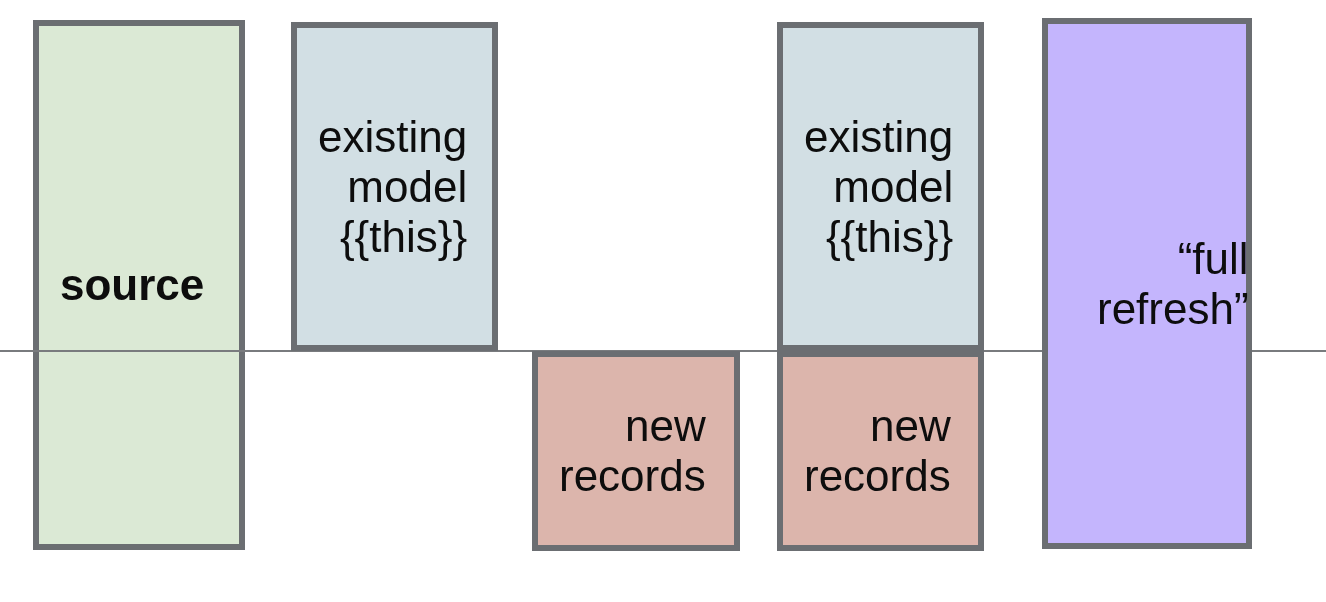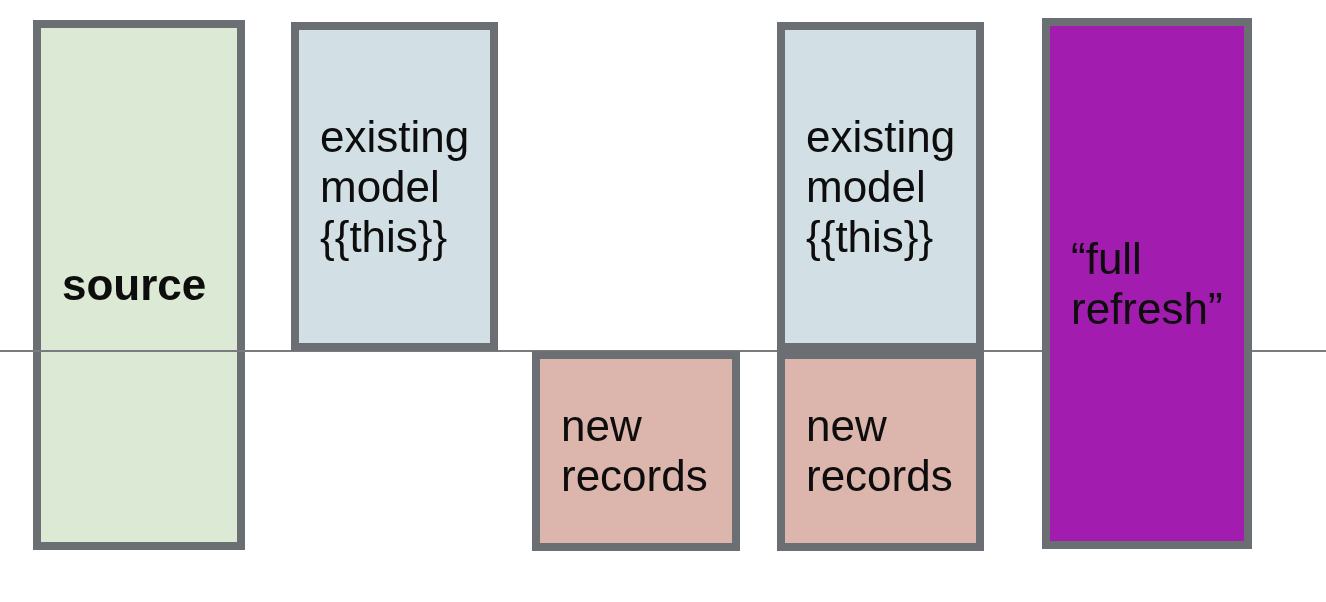--- a/index.html
+++ b/index.html
@@ -11,23 +11,24 @@
     position: relative;
     width: 1326px;
     height: 602px;
     background: #ffffff;
     overflow: hidden;
     font-family: "Liberation Sans", sans-serif;
   }
   .box {
     position: absolute;
     box-sizing: border-box;
-    border: 8px solid #737373;
+    border: 6px solid #737373;
     display: flex;
     align-items: center;
+    text-align: right;
   }
   .box .label {
     font-size: 44px;
     line-height: 50px;
     color: #0d0d0d;
     white-space: pre-line;
     padding-left: 21px;
     padding-right: 4px;
   }
   .divider {
@@ -72,18 +73,18 @@
     <span class="label" style="color: rgb(13, 13, 13);">existing
 model
 {{this}}</span>
   </div>
 
   <div class="box b-nr2" style="background-color: rgb(220, 181, 172); border-color: rgb(107, 110, 114);">
     <span class="label" style="color: rgb(13, 13, 13);">new
 records</span>
   </div>
 
-  <div class="box b-fr" style="background-color: #a21caf; border-color: rgb(107, 110, 114);">
+  <div class="box b-fr" style="background-color: #c4b5fd; border-color: rgb(107, 110, 114); padding-left: 28px;">
     <span class="label" style="color: rgb(13, 13, 13);">“full
 refresh”</span>
   </div>
 
 </div>
 
 </body></html>

